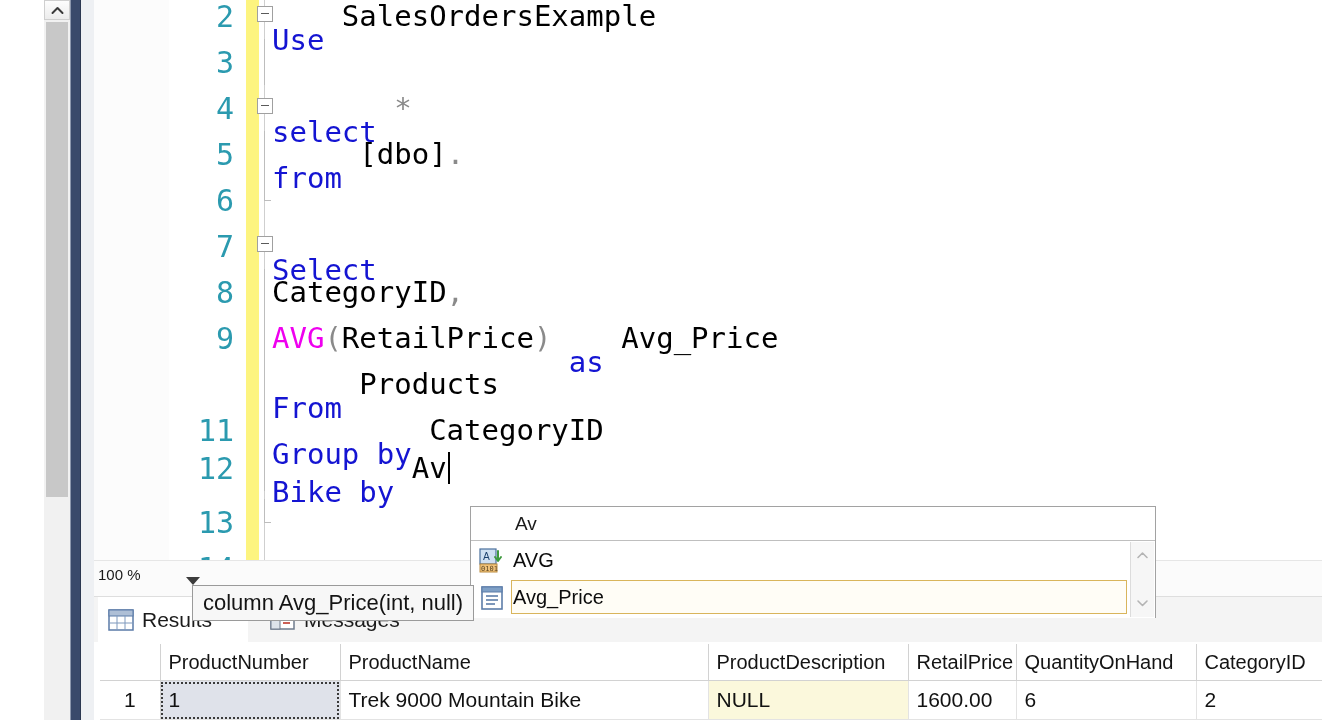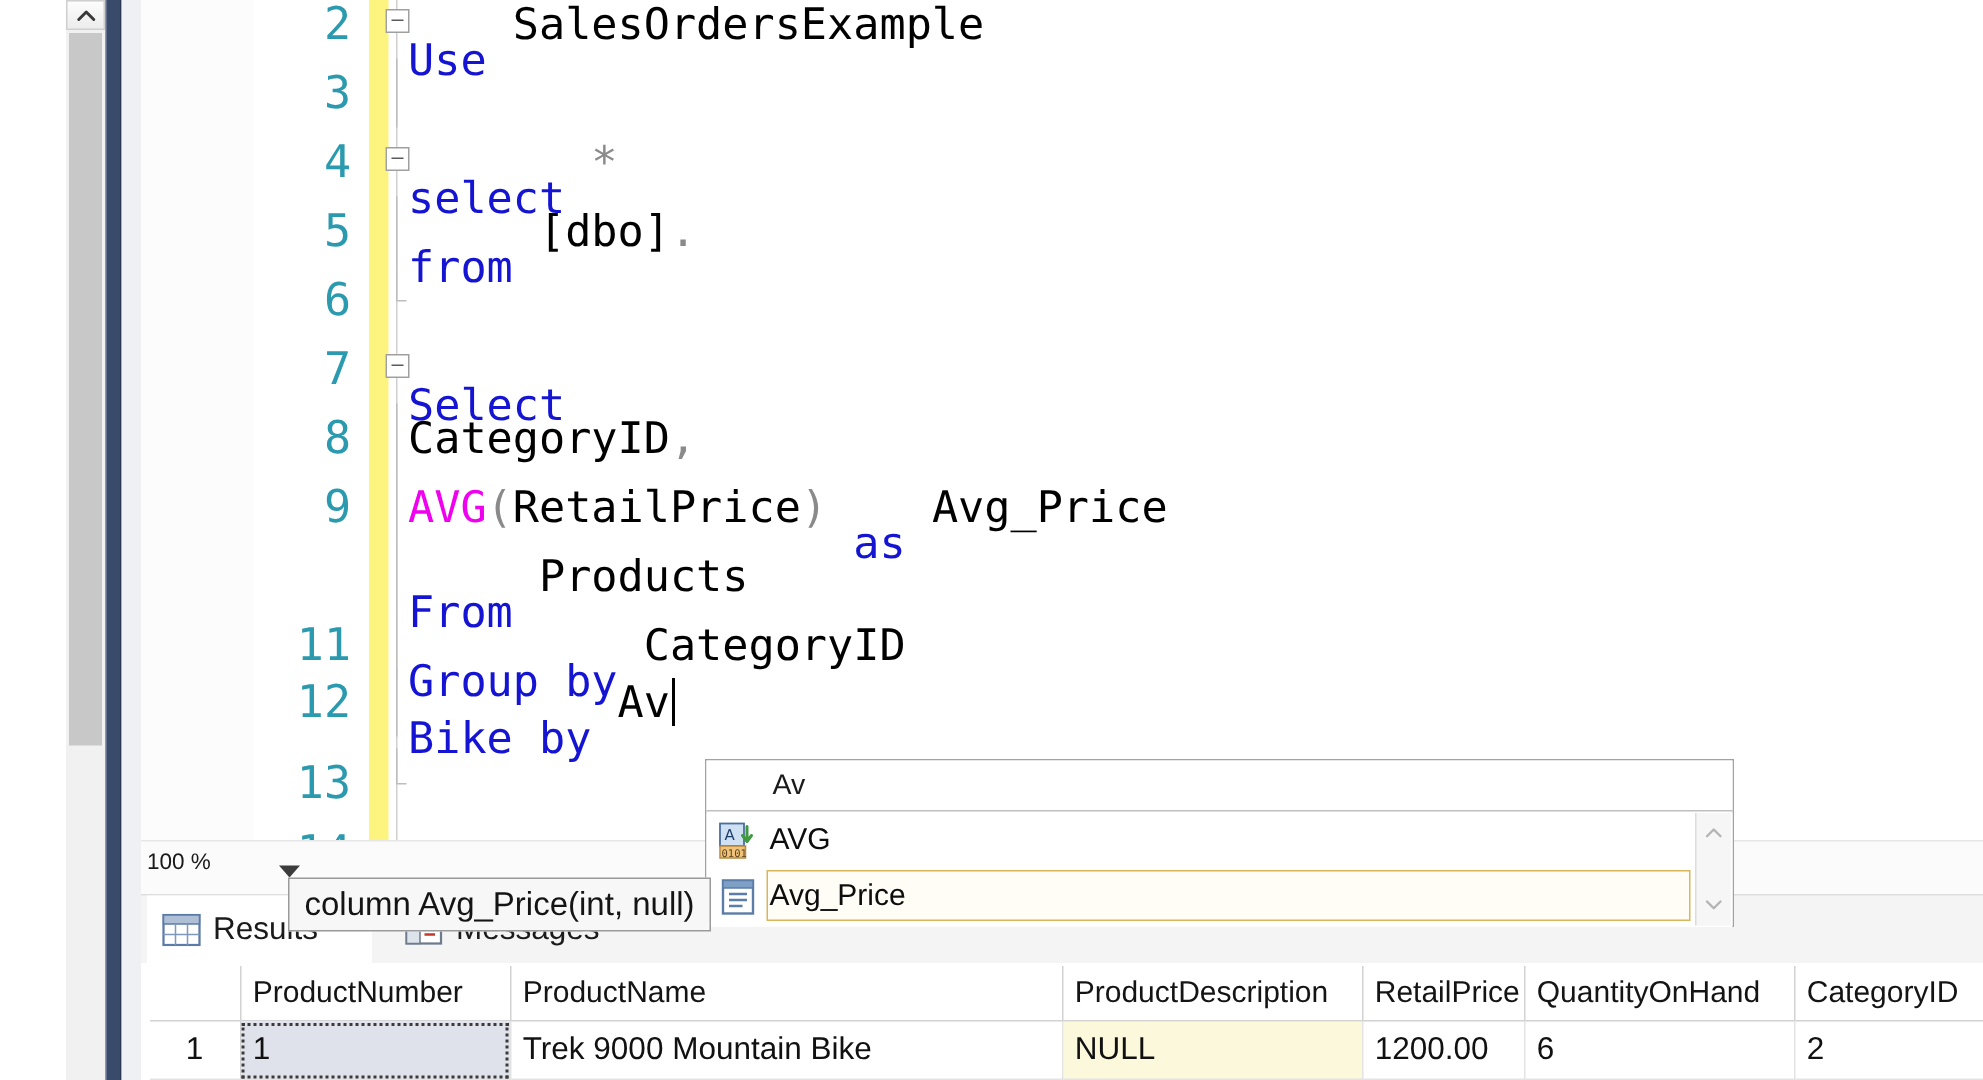--- a/index.html
+++ b/index.html
@@ -496,21 +496,21 @@
             <th>QuantityOnHand</th>
             <th>CategoryID</th>
           </tr>
       </thead>
       <tbody id="grid-body">
           <tr>
             <td class="rowhdr">1</td>
             <td class="focused">1</td>
             <td>Trek 9000 Mountain Bike</td>
             <td class="nullcell">NULL</td>
-            <td>1200.00</td>
+            <td>1600.00</td>
             <td>6</td>
             <td>2</td>
           </tr>
         </tbody>
     </table>
   </div>
 
   <div class="tooltip">column Avg_Price(int, null)</div>
 
 </div>

